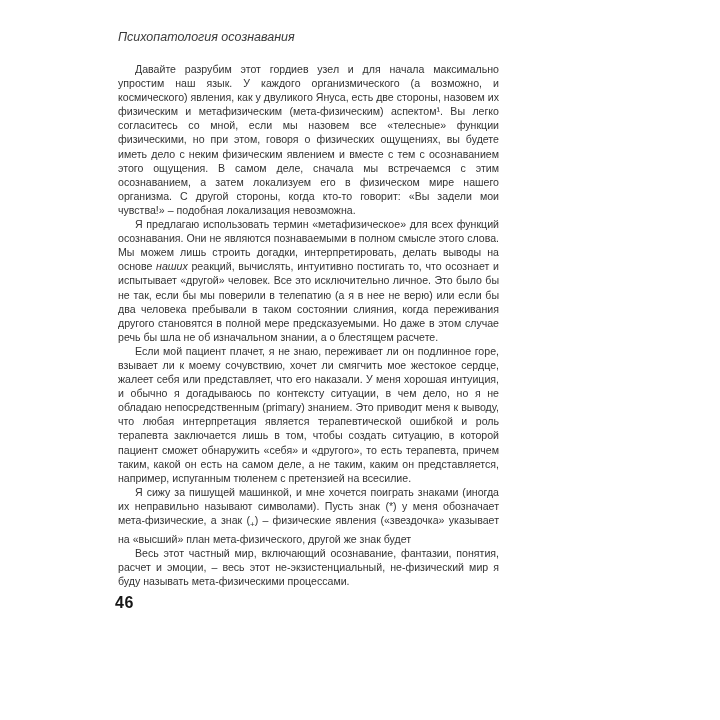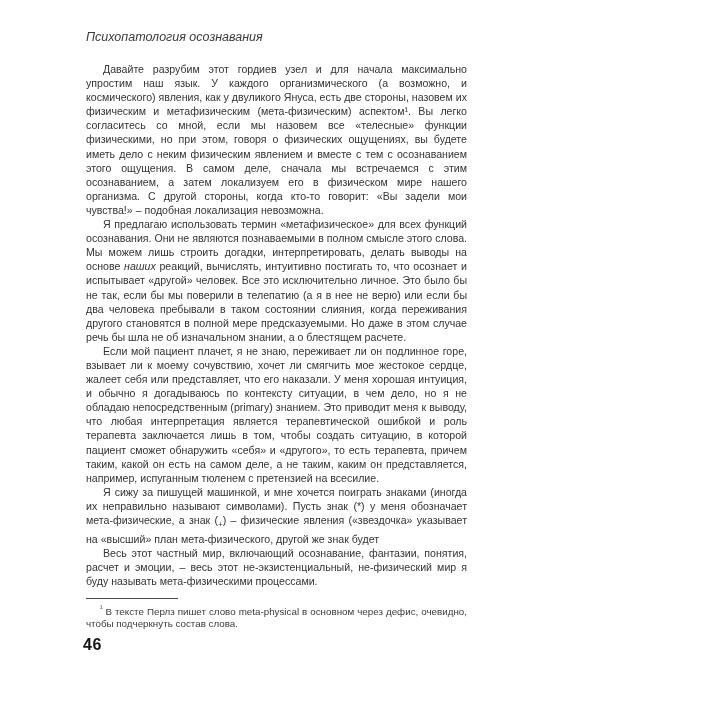--- a/index.html
+++ b/index.html
@@ -11,21 +11,21 @@
     width: 720px;
     height: 720px;
     overflow: hidden;
     font-family: "Liberation Sans", sans-serif;
     color: #333333;
   }
   .page {
     box-sizing: border-box;
     width: 720px;
     height: 522px;
-    padding: 30px 141px 0 86px; 
+    padding: 30px 141px 0 118px; 
     position: relative;
   }
   .running-header {
     font-style: italic;
     font-size: 12.5px;
     line-height: 15px;
     color: #3a3a3a;
     margin-bottom: 17px;
   }
   .text-block {
@@ -88,20 +88,16 @@
     <p class="para"><span>Я предлагаю использовать термин «метафизическое» для всех функций осознавания. Они не являются познаваемыми в полном смысле этого слова. Мы можем лишь строить догадки, интерпретировать, делать выводы на основе </span><span class="it">наших</span><span> реакций, вычислять, интуитивно постигать то, что осознает и испытывает «другой» человек. Все это исключительно личное. Это было бы не так, если бы мы поверили в телепатию (а я в нее не верю) или если бы два человека пребывали в таком состоянии слияния, когда переживания другого становятся в полной мере предсказуемыми. Но даже в этом случае речь бы шла не об изначальном знании, а о блестящем расчете.</span></p>
 
     <p class="para"><span>Если мой пациент плачет, я не знаю, переживает ли он подлинное горе, взывает ли к моему сочувствию, хочет ли смягчить мое жестокое сердце, жалеет себя или представляет, что его наказали. У меня хорошая интуиция, и обычно я догадываюсь по контексту ситуации, в чем дело, но я не обладаю непосредственным (primary) знанием. Это приводит меня к выводу, что любая интерпретация является терапевтической ошибкой и роль терапевта заключается лишь в том, чтобы создать ситуацию, в которой пациент сможет обнаружить «себя» и «другого», то есть терапевта, причем таким, какой он есть на самом деле, а не таким, каким он представляется, например, испуганным тюленем с претензией на всесилие.</span></p>
 
     <p class="para"><span>Я сижу за пишущей машинкой, и мне хочется поиграть знаками (иногда их неправильно называют символами). Пусть знак (*) у меня обозначает мета-физические, а знак (</span><span class="sub">+</span><span>) – физические явления («звездочка» указывает на «высший» план мета-физического, другой же знак будет</span></p>
 
     <p class="para"><span>Весь этот частный мир, включающий осознавание, фантазии, понятия, расчет и эмоции, – весь этот не-экзистенциальный, не-физический мир я буду называть мета-физическими процессами.</span></p>
 
   </div>
 
-  <div class="footnote-block">
-    <div class="footnote-rule"></div>
-    <p class="footnote"><span class="fn-marker">¹</span><span> В тексте Перлз пишет слово meta-physical в основном через дефис, очевидно, чтобы подчеркнуть состав слова.</span></p>
-  </div>
 
   <div class="page-number">46</div>
 
 </div>
 
 </body></html>

